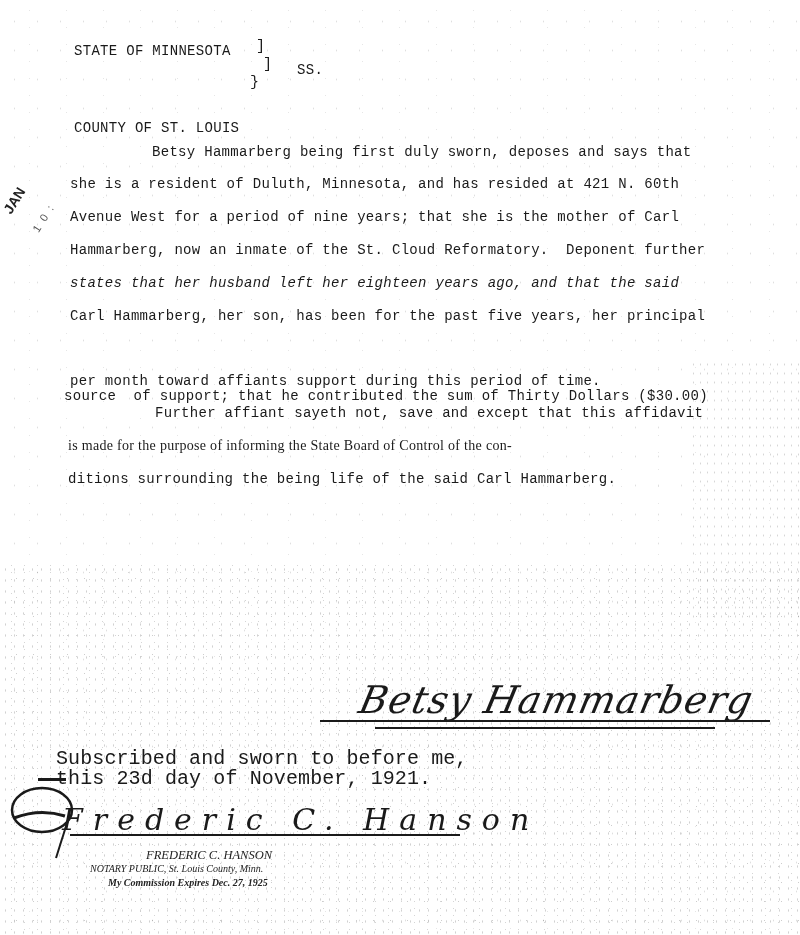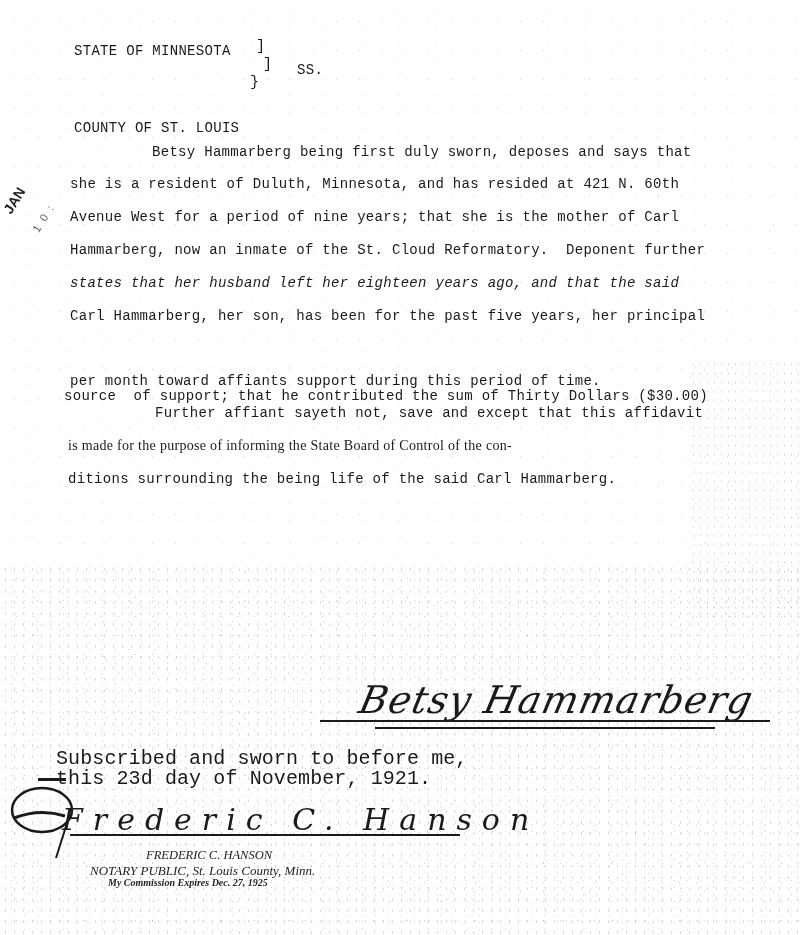--- a/index.html
+++ b/index.html
@@ -92,15 +92,15 @@
 
 <div>
   <svg style="position:absolute; left:10px; top:780px;" width="80" height="80" viewBox="0 0 80 80">
     <ellipse cx="32" cy="30" rx="30" ry="22" fill="none" stroke="#1a1a1a" stroke-width="2.5"></ellipse>
     <path d="M4 38 Q30 28 55 36" fill="none" stroke="#1a1a1a" stroke-width="3"></path>
     <path d="M58 40 L46 78" fill="none" stroke="#1a1a1a" stroke-width="2"></path>
   </svg>
   <div class="sig" style="left:62px; top:802px; font-size:30px; letter-spacing:10px; color:#1a1a1a;">Frederic C. Hanson</div>
   <div class="sig-line" style="left:70px; top:834px; width:390px; height:1.5px;"></div>
   <div class="notary" style="left:146px; top:848px; font-size:12.5px;">FREDERIC C. HANSON</div>
-  <div class="notary" style="left:90px; top:863px; font-size:13px;">NOTARY PUBLIC, St. Louis County, Minn.</div>
+  <div class="notary" style="left:90px; top:863px; font-size:10px;">NOTARY PUBLIC, St. Louis County, Minn.</div>
   <div class="notary" style="left:108px; top:877px; font-size:10px; font-weight:bold;">My Commission Expires Dec. 27, 1925</div>
 </div>
 
 </body></html>

